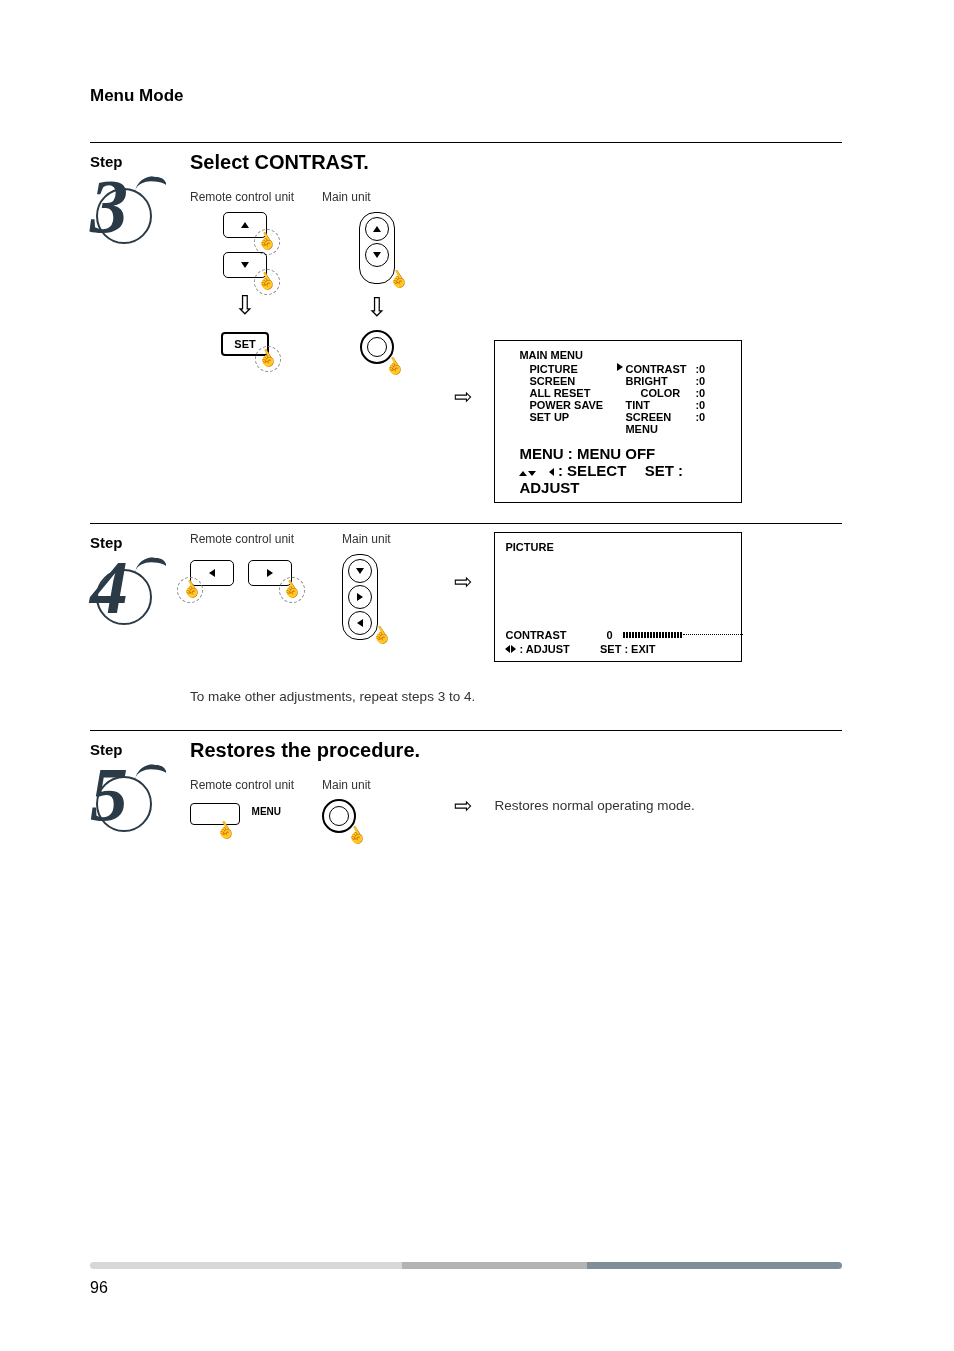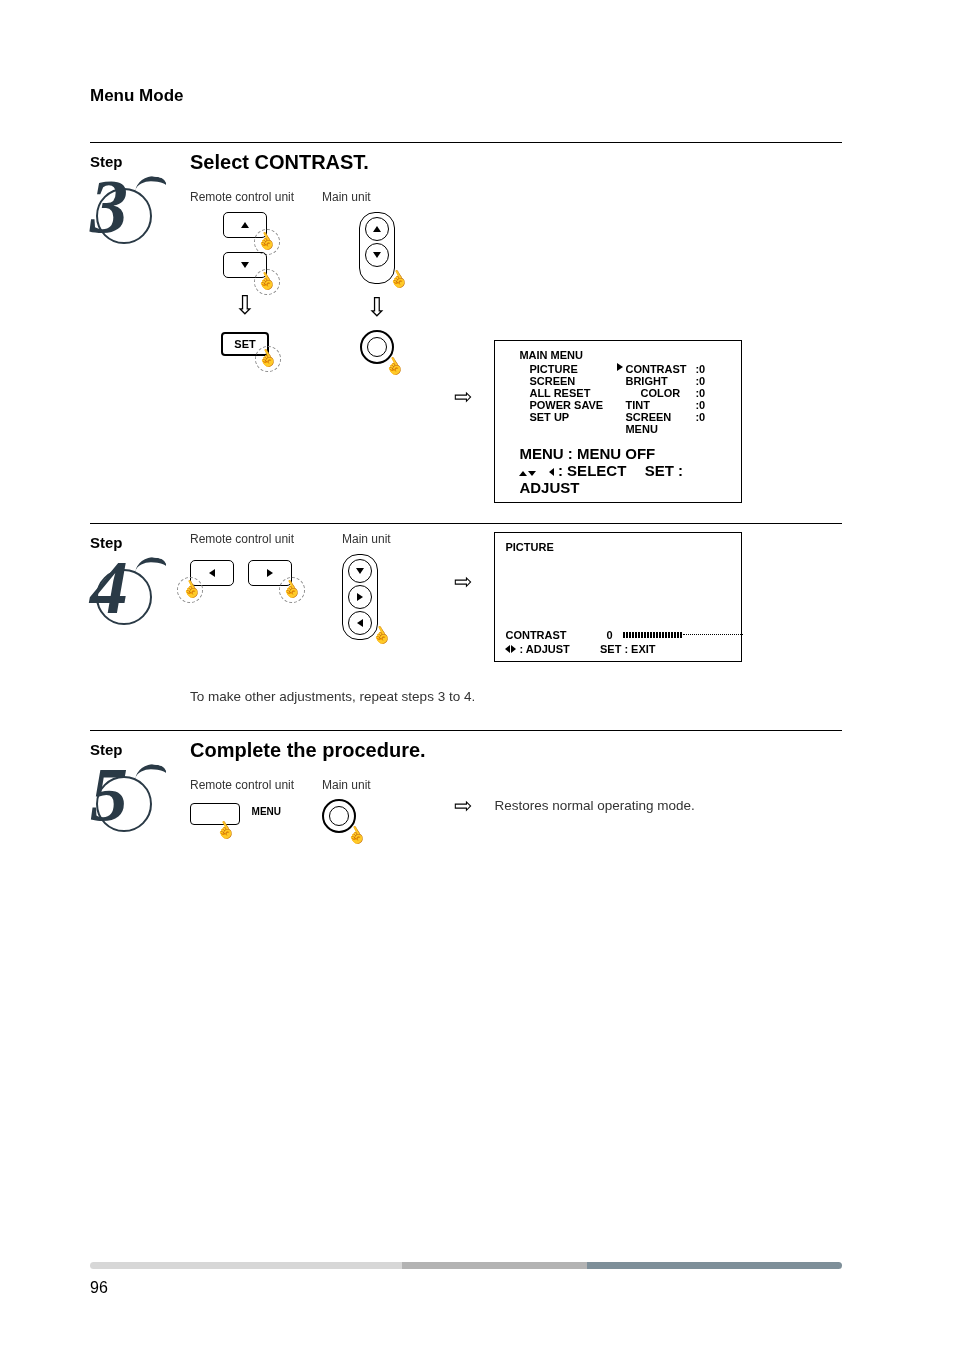--- a/index.html
+++ b/index.html
@@ -444,21 +444,21 @@
   <div class="step-block" style="border-bottom:none;">
     <div class="step-label-col">
       <div class="step-label">Step</div>
       <div class="step-num-wrap">
         <div class="step-circle"></div>
         <div class="swish"></div>
         <div class="step-num">5</div>
       </div>
     </div>
     <div class="step-content">
-      <div class="step-heading">Complete the procedure.</div>
+      <div class="step-heading">Restores the procedure.</div>
 
       <div class="col-row" style="align-items:flex-start;">
         <div style="width:110px;">
           <div class="col-label">Remote control unit</div>
           <div style="position:relative;padding-top:4px;">
             <div class="btn-menu">
               <span class="menu-label-small">MENU</span>
               <span class="press-hand" style="right:4px;bottom:-16px;">☝</span>
             </div>
           </div>

